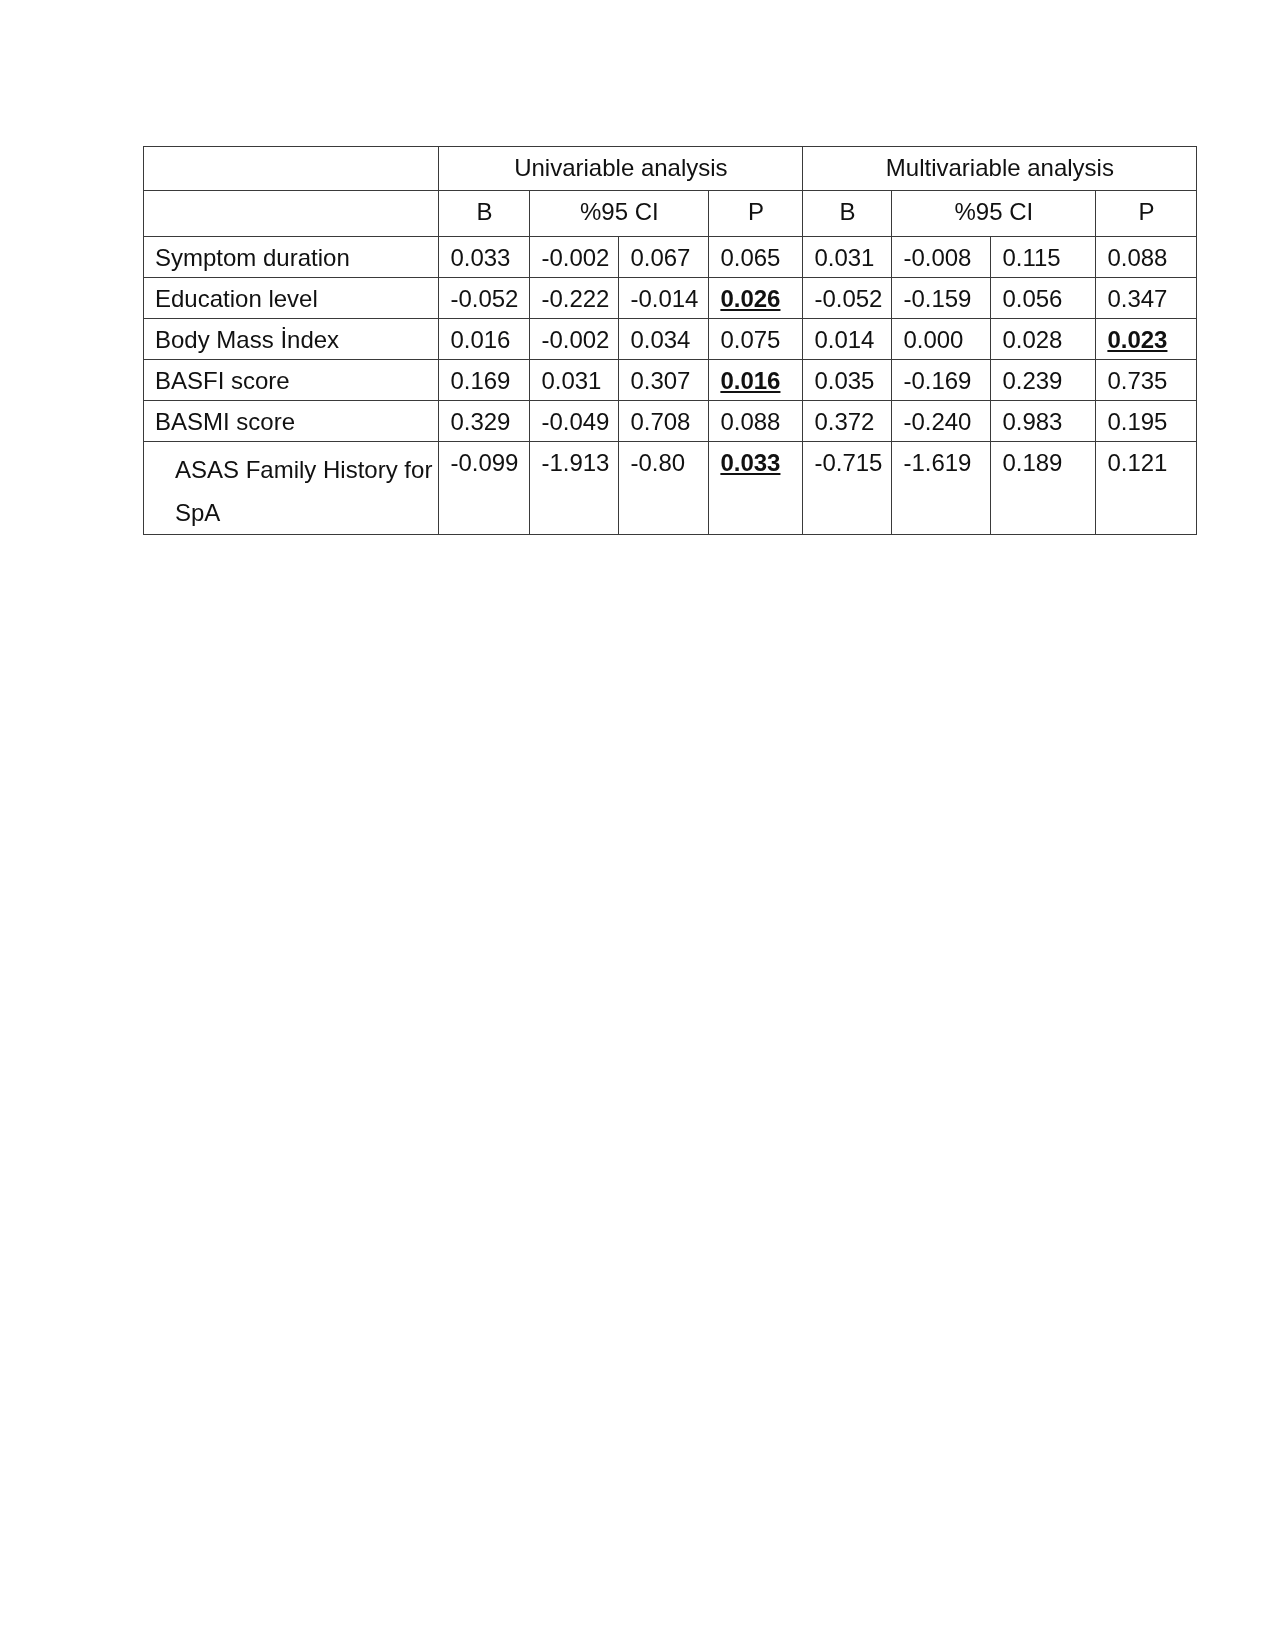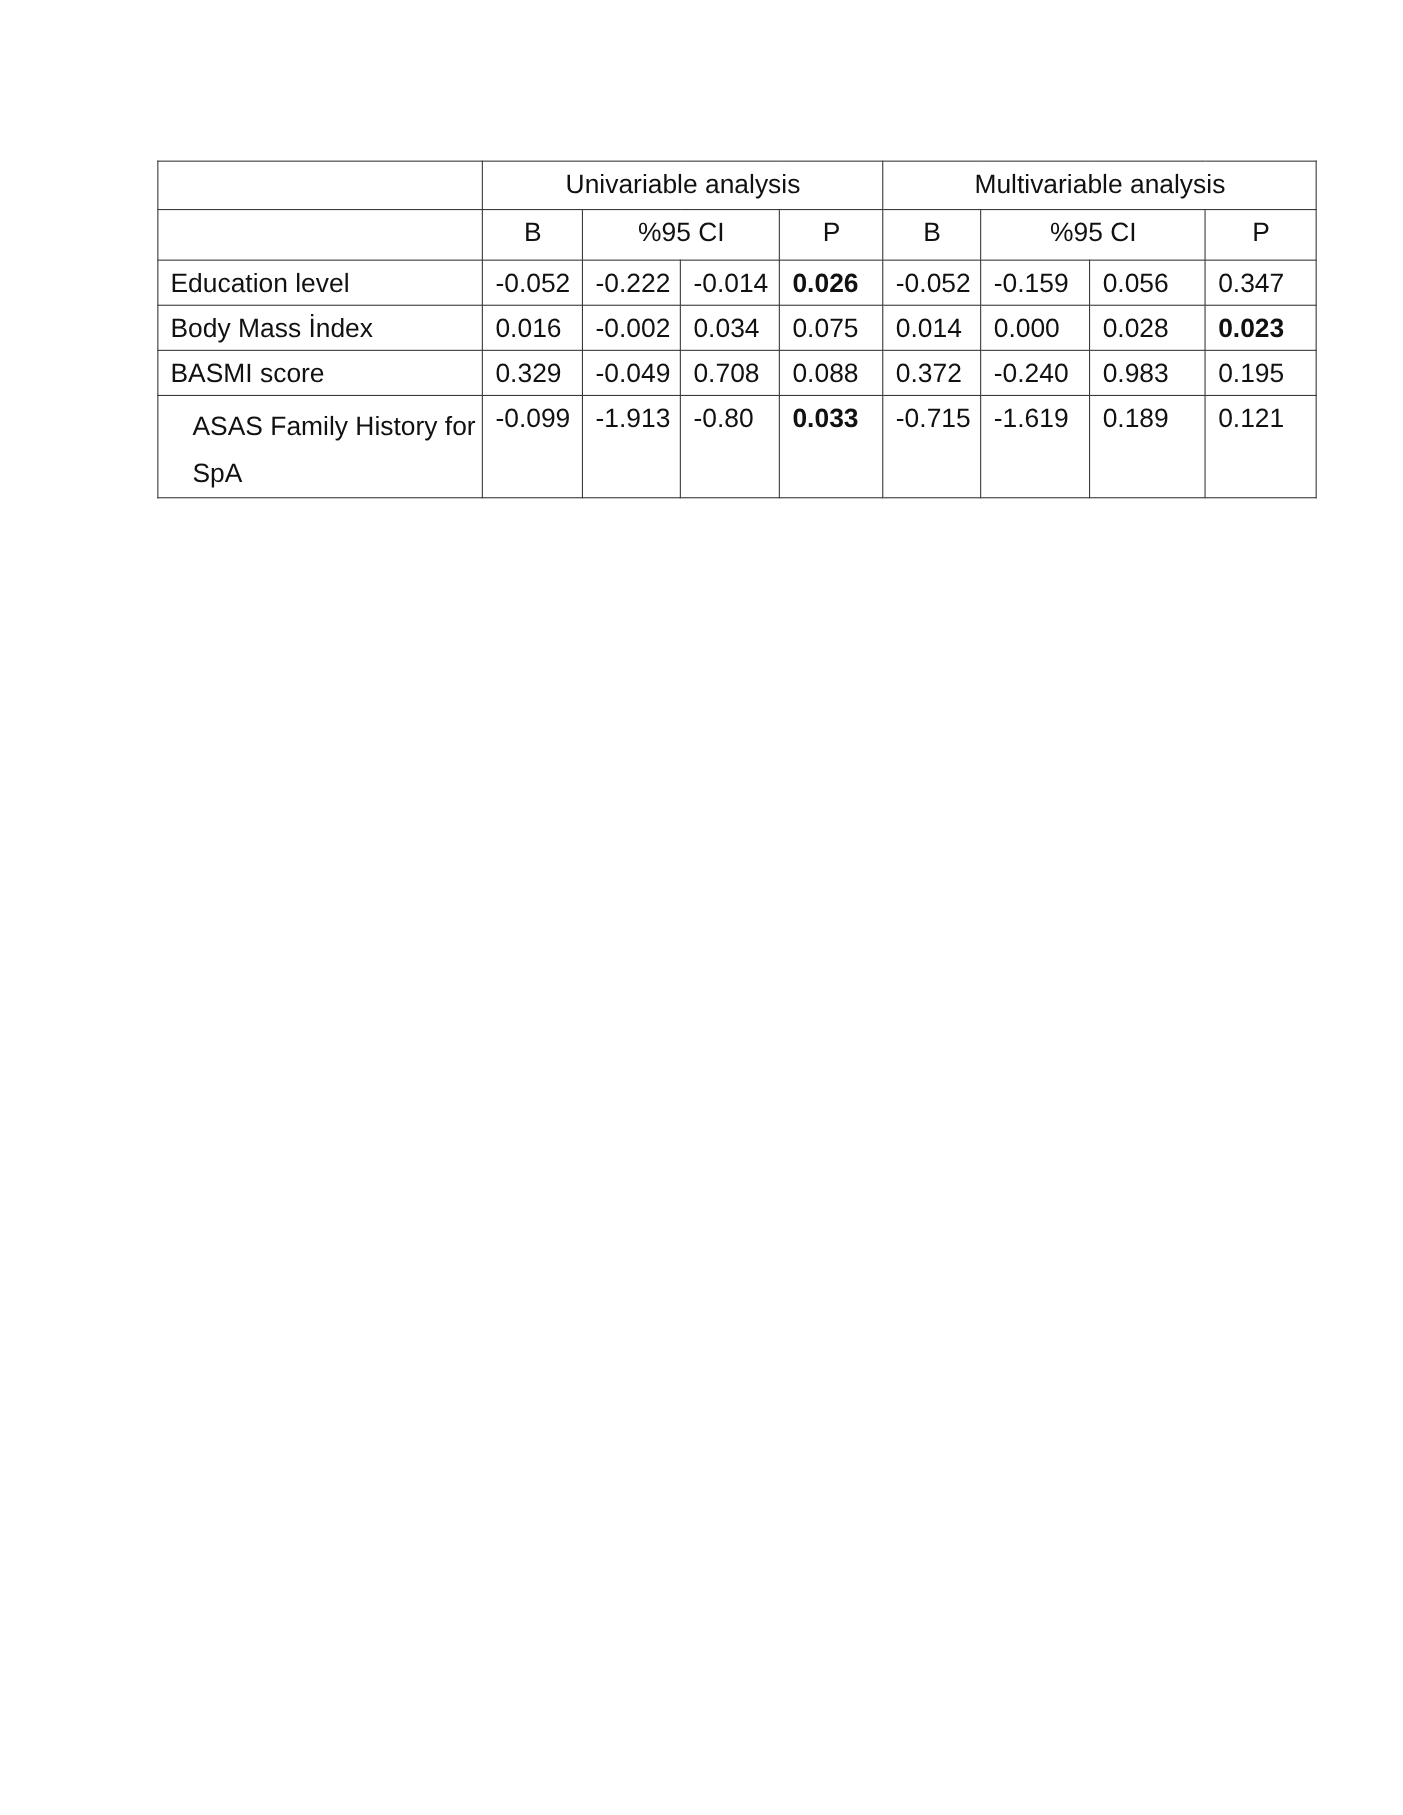--- a/index.html
+++ b/index.html
@@ -42,21 +42,21 @@
   tr.data-row       { height: 41px; }
   tr.data-row-tall  { height: 91px; }
   td .line {
     display: block;
     white-space: nowrap;
   }
   td.two-line .line {
     line-height: 43px;
     margin-left: 20px;
   }
-  .bold { font-weight: bold; }
+  .bold { font-weight: bold; text-decoration: underline; }
 </style>
 </head>
 <body>
 
 <div class="page">
   <table class="reg">
     <colgroup>
       <col style="width:260px">
       <col style="width:91px">
       <col style="width:89px">
@@ -76,20 +76,31 @@
       <tr class="colhead-row">
         <td></td>
         <td class="center">B</td>
         <td class="center" colspan="2">%95 CI</td>
         <td class="center">P</td>
         <td class="center">B</td>
         <td class="center" colspan="2">%95 CI</td>
         <td class="center">P</td>
       </tr>
 
+      <tr class="data-row">
+        <td>Symptom duration</td>
+        <td>0.033</td>
+        <td>-0.002</td>
+        <td>0.067</td>
+        <td>0.065</td>
+        <td>0.031</td>
+        <td>-0.008</td>
+        <td>0.115</td>
+        <td>0.088</td>
+      </tr>
 
       <tr class="data-row">
         <td>Education level</td>
         <td>-0.052</td>
         <td>-0.222</td>
         <td>-0.014</td>
         <td class="bold">0.026</td>
         <td>-0.052</td>
         <td>-0.159</td>
         <td>0.056</td>
@@ -101,20 +112,31 @@
         <td>0.016</td>
         <td>-0.002</td>
         <td>0.034</td>
         <td>0.075</td>
         <td>0.014</td>
         <td>0.000</td>
         <td>0.028</td>
         <td class="bold">0.023</td>
       </tr>
 
+      <tr class="data-row">
+        <td>BASFI score</td>
+        <td>0.169</td>
+        <td>0.031</td>
+        <td>0.307</td>
+        <td class="bold">0.016</td>
+        <td>0.035</td>
+        <td>-0.169</td>
+        <td>0.239</td>
+        <td>0.735</td>
+      </tr>
 
 
       <tr class="data-row">
         <td>BASMI score</td>
         <td>0.329</td>
         <td>-0.049</td>
         <td>0.708</td>
         <td>0.088</td>
         <td>0.372</td>
         <td>-0.240</td>

